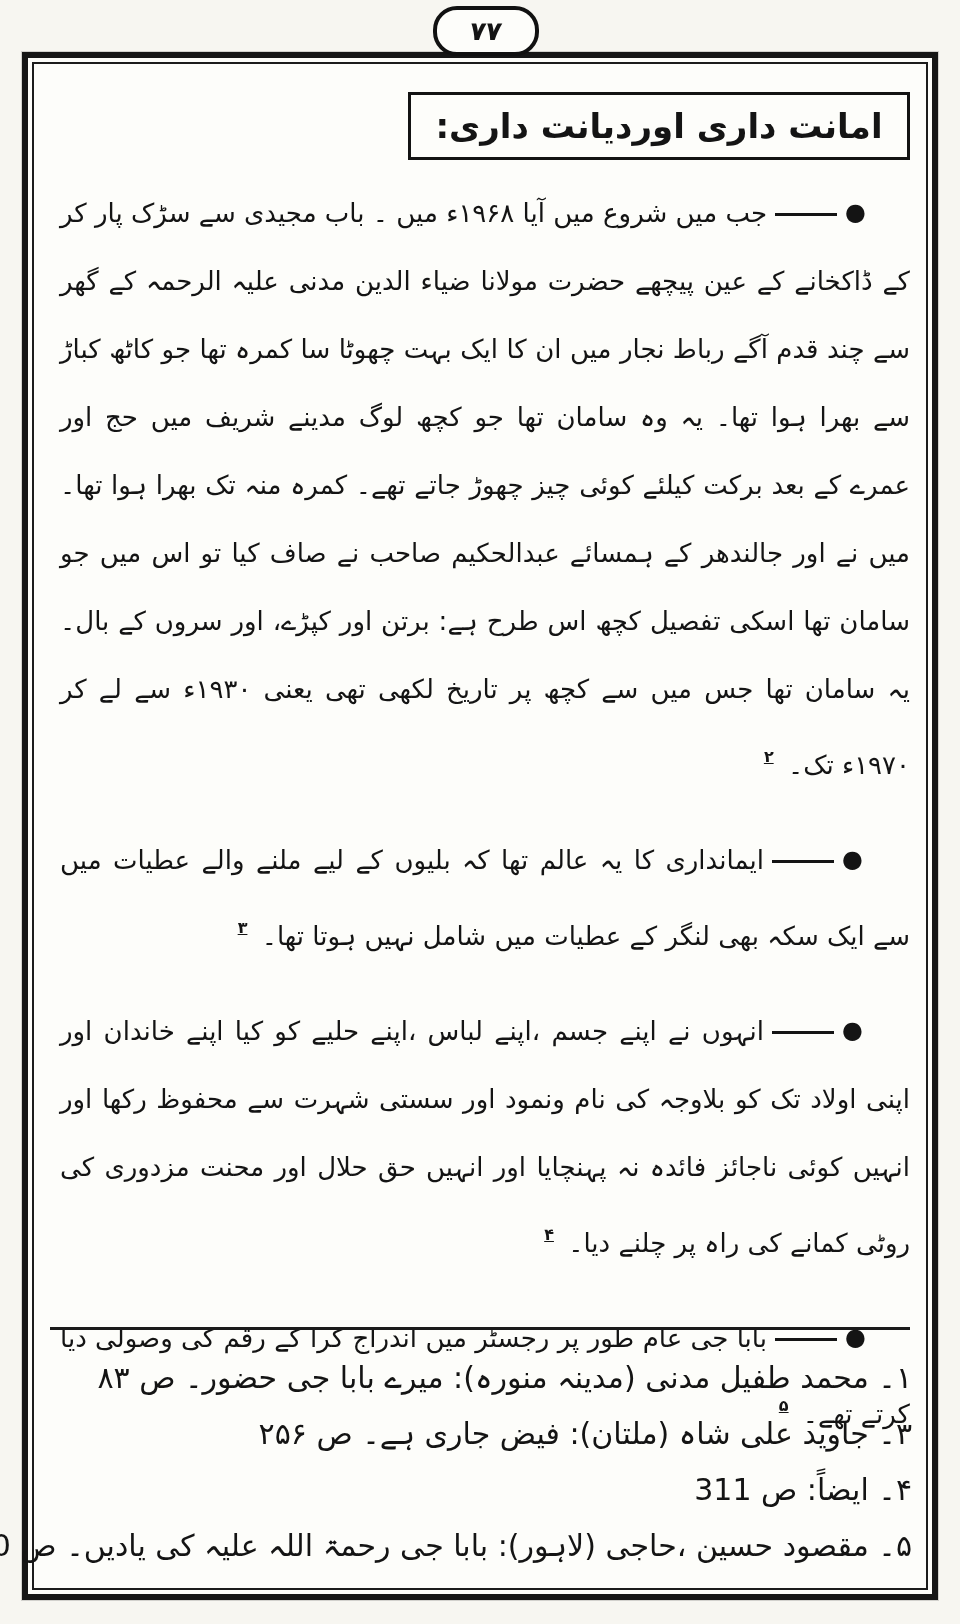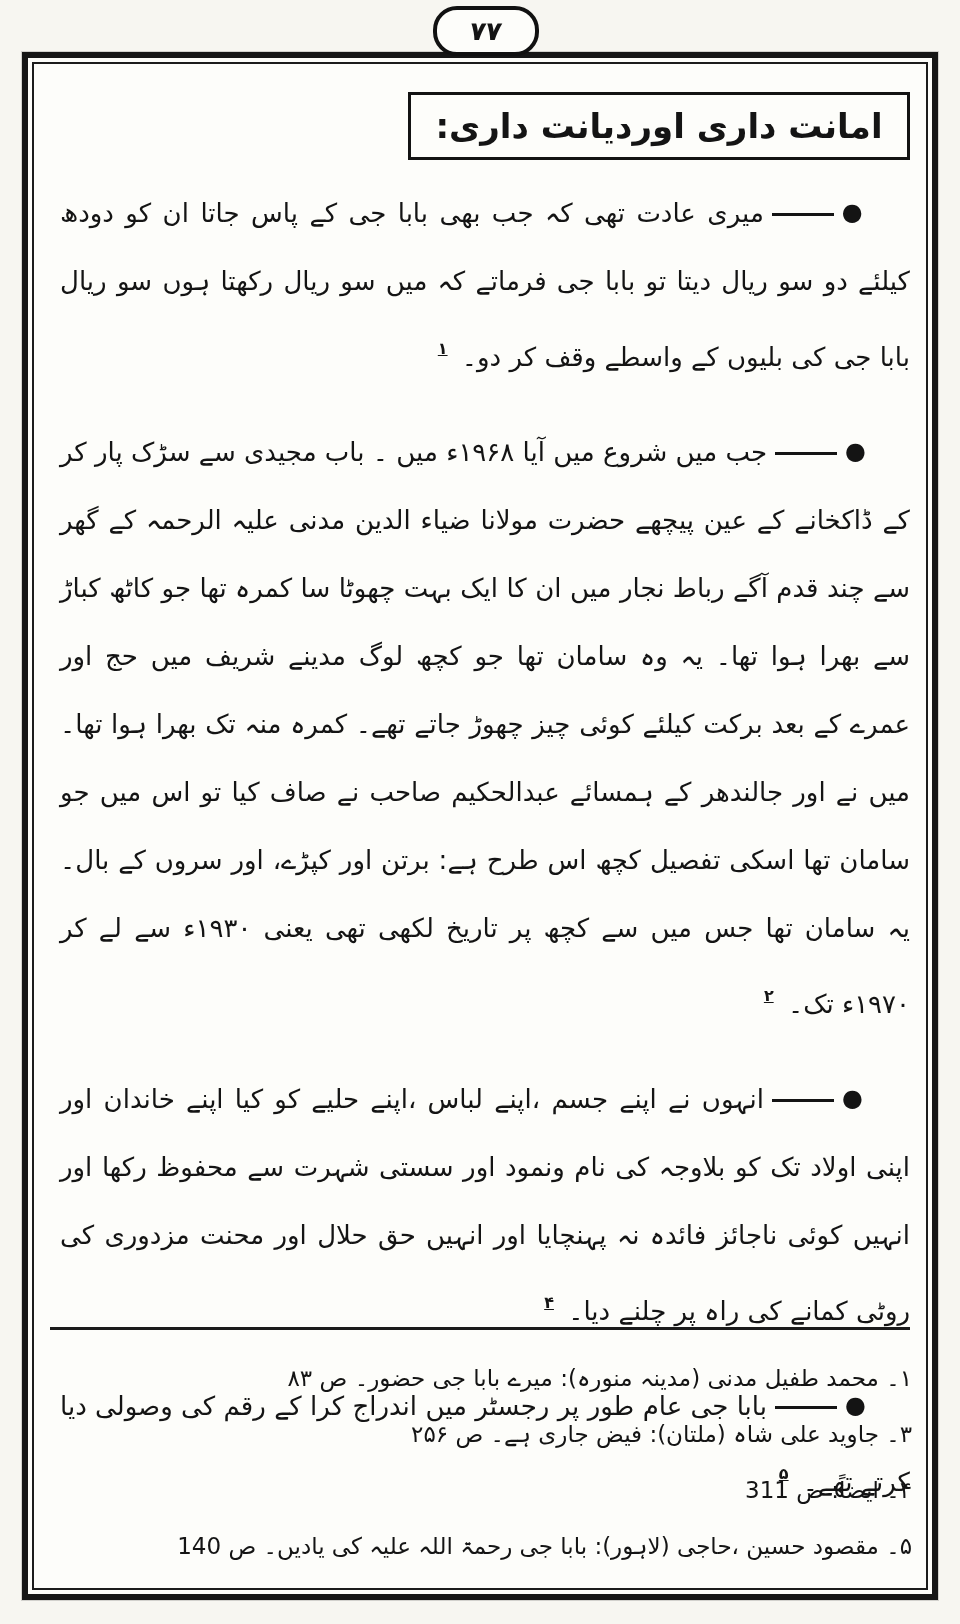--- a/index.html
+++ b/index.html
@@ -79,21 +79,21 @@
   
   .footnotes{
     position:absolute;left:14px;right:14px;bottom:14px;
     direction:rtl;
   }
   .fnsep{
     border-top:3px solid #1b1b1b;
     margin:0 2px 20px 2px;
   }
   .fnline{
-    font-size:23px;
+    font-size:30px;
     line-height:56px;
     text-align:right;
     white-space:nowrap;
   }
 </style>
 </head>
 <body>
 
 <div class="page">
 
@@ -103,30 +103,30 @@
 
   <div class="frame-outer">
     <div class="frame-inner">
 
       <div class="title-box">
         <span>امانت داری اوردیانت داری:</span>
       </div>
 
       <div class="content">
 
-        <p class="para">
-          <span class="bullet">●</span><span class="bdash"></span><span>میری عادت تھی کہ جب بھی بابا جی کے پاس جاتا ان کو دودھ کیلئے دو سو ریال دیتا تو بابا جی فرماتے کہ میں سو ریال رکھتا ہوں سو ریال بابا جی کی بلیوں کے واسطے وقف کر دو۔</span>
-          <span class="fnref">۱</span>
-        </p>
 
         <p class="para">
           <span class="bullet">●</span><span class="bdash"></span><span>جب میں شروع میں آیا ۱۹۶۸ء میں ۔ باب مجیدی سے سڑک پار کر کے ڈاکخانے کے عین پیچھے حضرت مولانا ضیاء الدین مدنی علیہ الرحمہ کے گھر سے چند قدم آگے رباط نجار میں ان کا ایک بہت چھوٹا سا کمرہ تھا جو کاٹھ کباڑ سے بھرا ہوا تھا۔ یہ وہ سامان تھا جو کچھ لوگ مدینے شریف میں حج اور عمرے کے بعد برکت کیلئے کوئی چیز چھوڑ جاتے تھے۔ کمرہ منہ تک بھرا ہوا تھا۔ میں نے اور جالندھر کے ہمسائے عبدالحکیم صاحب نے صاف کیا تو اس میں جو سامان تھا اسکی تفصیل کچھ اس طرح ہے: برتن اور کپڑے، اور سروں کے بال۔ یہ سامان تھا جس میں سے کچھ پر تاریخ لکھی تھی یعنی ۱۹۳۰ء سے لے کر ۱۹۷۰ء تک۔</span>
           <span class="fnref">۲</span>
         </p>
 
+        <p class="para">
+          <span class="bullet">●</span><span class="bdash"></span><span>ایمانداری کا یہ عالم تھا کہ بلیوں کے لیے ملنے والے عطیات میں سے ایک سکہ بھی لنگر کے عطیات میں شامل نہیں ہوتا تھا۔</span>
+          <span class="fnref">۳</span>
+        </p>
 
         <p class="para">
           <span class="bullet">●</span><span class="bdash"></span><span>انہوں نے اپنے جسم ،اپنے لباس ،اپنے حلیے کو کیا اپنے خاندان اور اپنی اولاد تک کو بلاوجہ کی نام ونمود اور سستی شہرت سے محفوظ رکھا اور انہیں کوئی ناجائز فائدہ نہ پہنچایا اور انہیں حق حلال اور محنت مزدوری کی روٹی کمانے کی راہ پر چلنے دیا۔</span>
           <span class="fnref">۴</span>
         </p>
 
         <p class="para">
           <span class="bullet">●</span><span class="bdash"></span><span>بابا جی عام طور پر رجسٹر میں اندراج کرا کے رقم کی وصولی دیا کرتے تھے۔</span>
           <span class="fnref">۵</span>
         </p>

